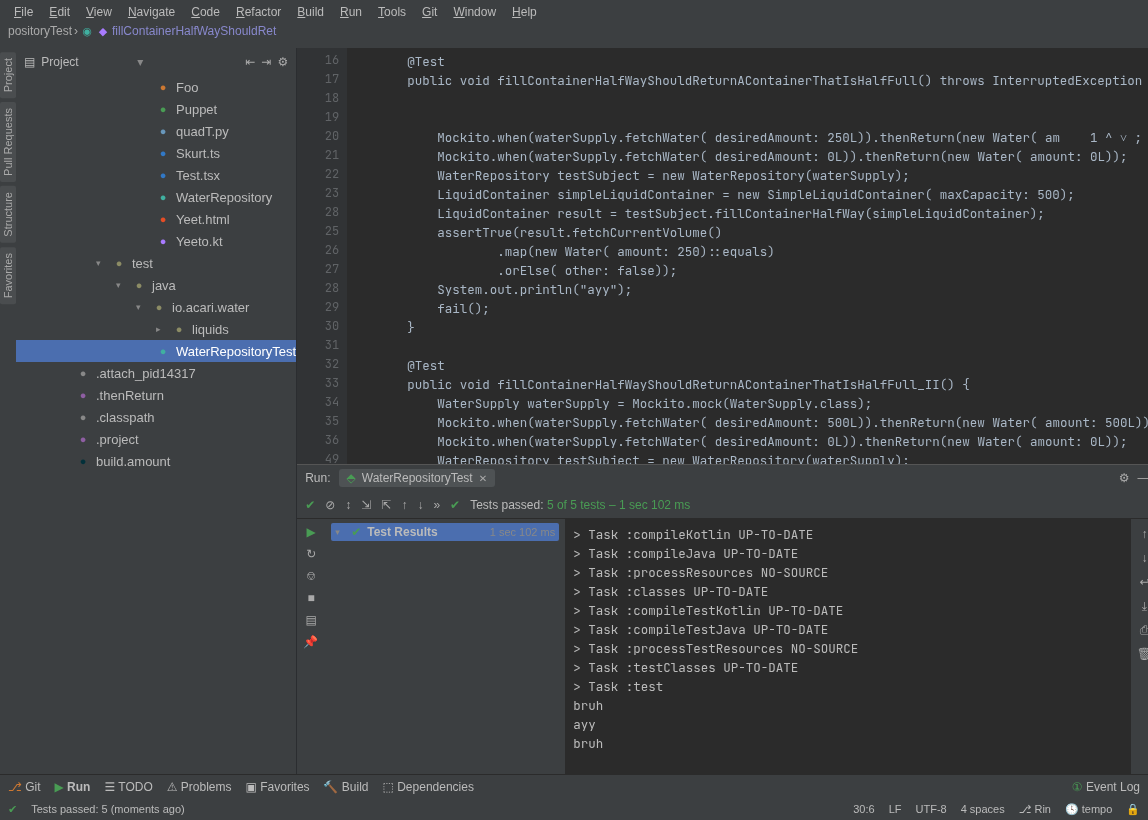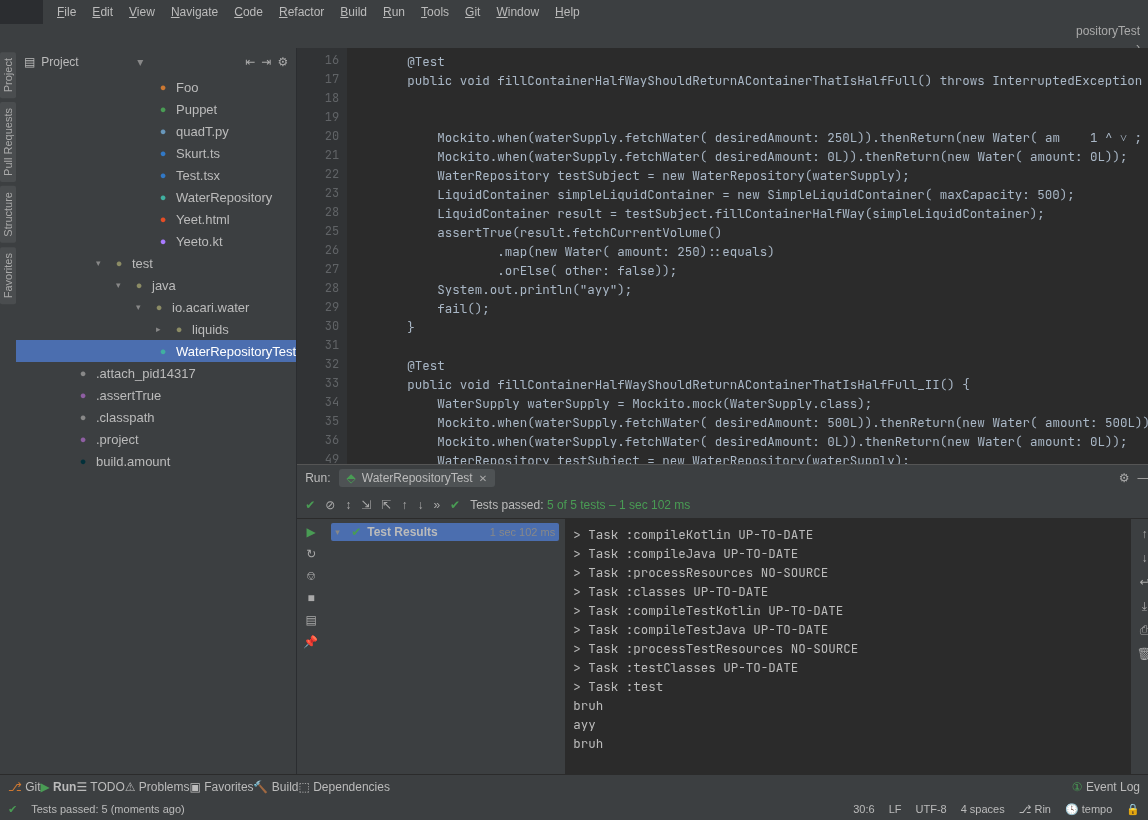--- a/index.html
+++ b/index.html
@@ -13,37 +13,35 @@
   overflow: hidden;
   display: flex;
   flex-direction: column;
 }
 .menubar {
   display: flex;
   background: #3c3f41;
   height: 24px;
   align-items: center;
   padding: 0 6px;
-  margin-left: 43px;
 }
 .menubar span {
   padding: 0 8px;
   cursor: pointer;
 }
 .menubar span u { text-decoration: underline; }
 .breadcrumb {
   height: 24px;
   display: flex;
-  align-items: flex-end;
+  align-items: flex-start;
   padding: 0 8px;
   background: #3c3f41;
   font-size: 12px;
   color: #aaaaaa;
   gap: 2px;
-  flex-direction: column;
 }
 .main {
   flex: 1;
   display: flex;
   overflow: hidden;
 }
 .left-gutter {
   width: 22px;
   background: #3c3f41;
   display: flex;
@@ -184,20 +182,21 @@
   color: #bbbbbb;
   white-space: pre;
   position: relative;
 }
 .tool-window-bar {
   height: 24px;
   background: #3c3f41;
   display: flex;
   align-items: center;
   padding: 0 8px;
+  gap: 14px;
   border-top: 1px solid #2b2b2b;
 }
 .status-bar {
   height: 22px;
   background: #3c3f41;
   display: flex;
   align-items: center;
   padding: 0 8px;
   font-size: 11px;
   gap: 14px;
@@ -338,21 +337,21 @@
         <div class="tree-item sel" style="--indent: 140px;">
           <span class="ficon" style="color:#40b0a0">●</span>
           <span>WaterRepositoryTest</span>
         </div>
         <div class="tree-item" style="--indent: 60px;">
           <span class="ficon" style="color:#888888">●</span>
           <span>.attach_pid14317</span>
         </div>
         <div class="tree-item" style="--indent: 60px;">
           <span class="ficon" style="color:#8e5ea2">●</span>
-          <span>.assertTrue</span>
+          <span>.thenReturn</span>
         </div>
         <div class="tree-item" style="--indent: 60px;">
           <span class="ficon" style="color:#888888">●</span>
           <span>.classpath</span>
         </div>
         <div class="tree-item" style="--indent: 60px;">
           <span class="ficon" style="color:#8e5ea2">●</span>
           <span>.project</span>
         </div>
         <div class="tree-item" style="--indent: 60px;">

